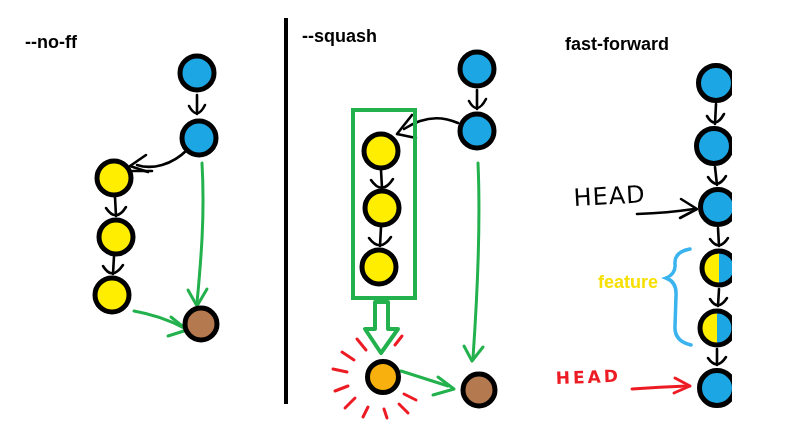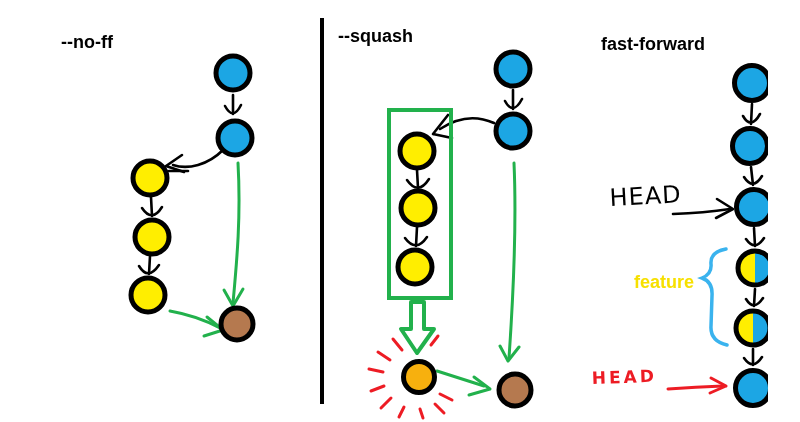--- a/index.html
+++ b/index.html
@@ -1,17 +1,17 @@
 <!DOCTYPE html>
 <html><head>
 <meta charset="utf-8">
 <style>
   html,body{margin:0;padding:0;background:#ffffff;}
   .stage{position:relative;width:732px;height:422px;background:#ffffff;overflow:hidden;
-         font-family:"Liberation Sans", sans-serif;margin-left:36px;}
+         font-family:"Liberation Sans", sans-serif;}
   svg{display:block;}
   .title{font:bold 18px "Liberation Sans", sans-serif;fill:#000000;}
   .hand-black{font:24px "DejaVu Sans", sans-serif;fill:#000000;letter-spacing:1px;}
   .hand-red{font:bold 17px "DejaVu Sans", sans-serif;fill:#ed1c24;letter-spacing:3px;}
   .hand-yellow{font:bold 18px "Liberation Sans", sans-serif;fill:#f7e000;}
   .edge{stroke:#000000;stroke-width:2.6;fill:none;stroke-linecap:round;stroke-linejoin:round;}
   .gedge{stroke:#22b14c;stroke-width:3;fill:none;stroke-linecap:round;stroke-linejoin:round;}
   .redge{stroke:#ed1c24;stroke-width:3;fill:none;stroke-linecap:round;}
   .node{stroke:#000000;stroke-width:5;}
   .outline{fill:none;stroke:#000000;stroke-width:5;}

